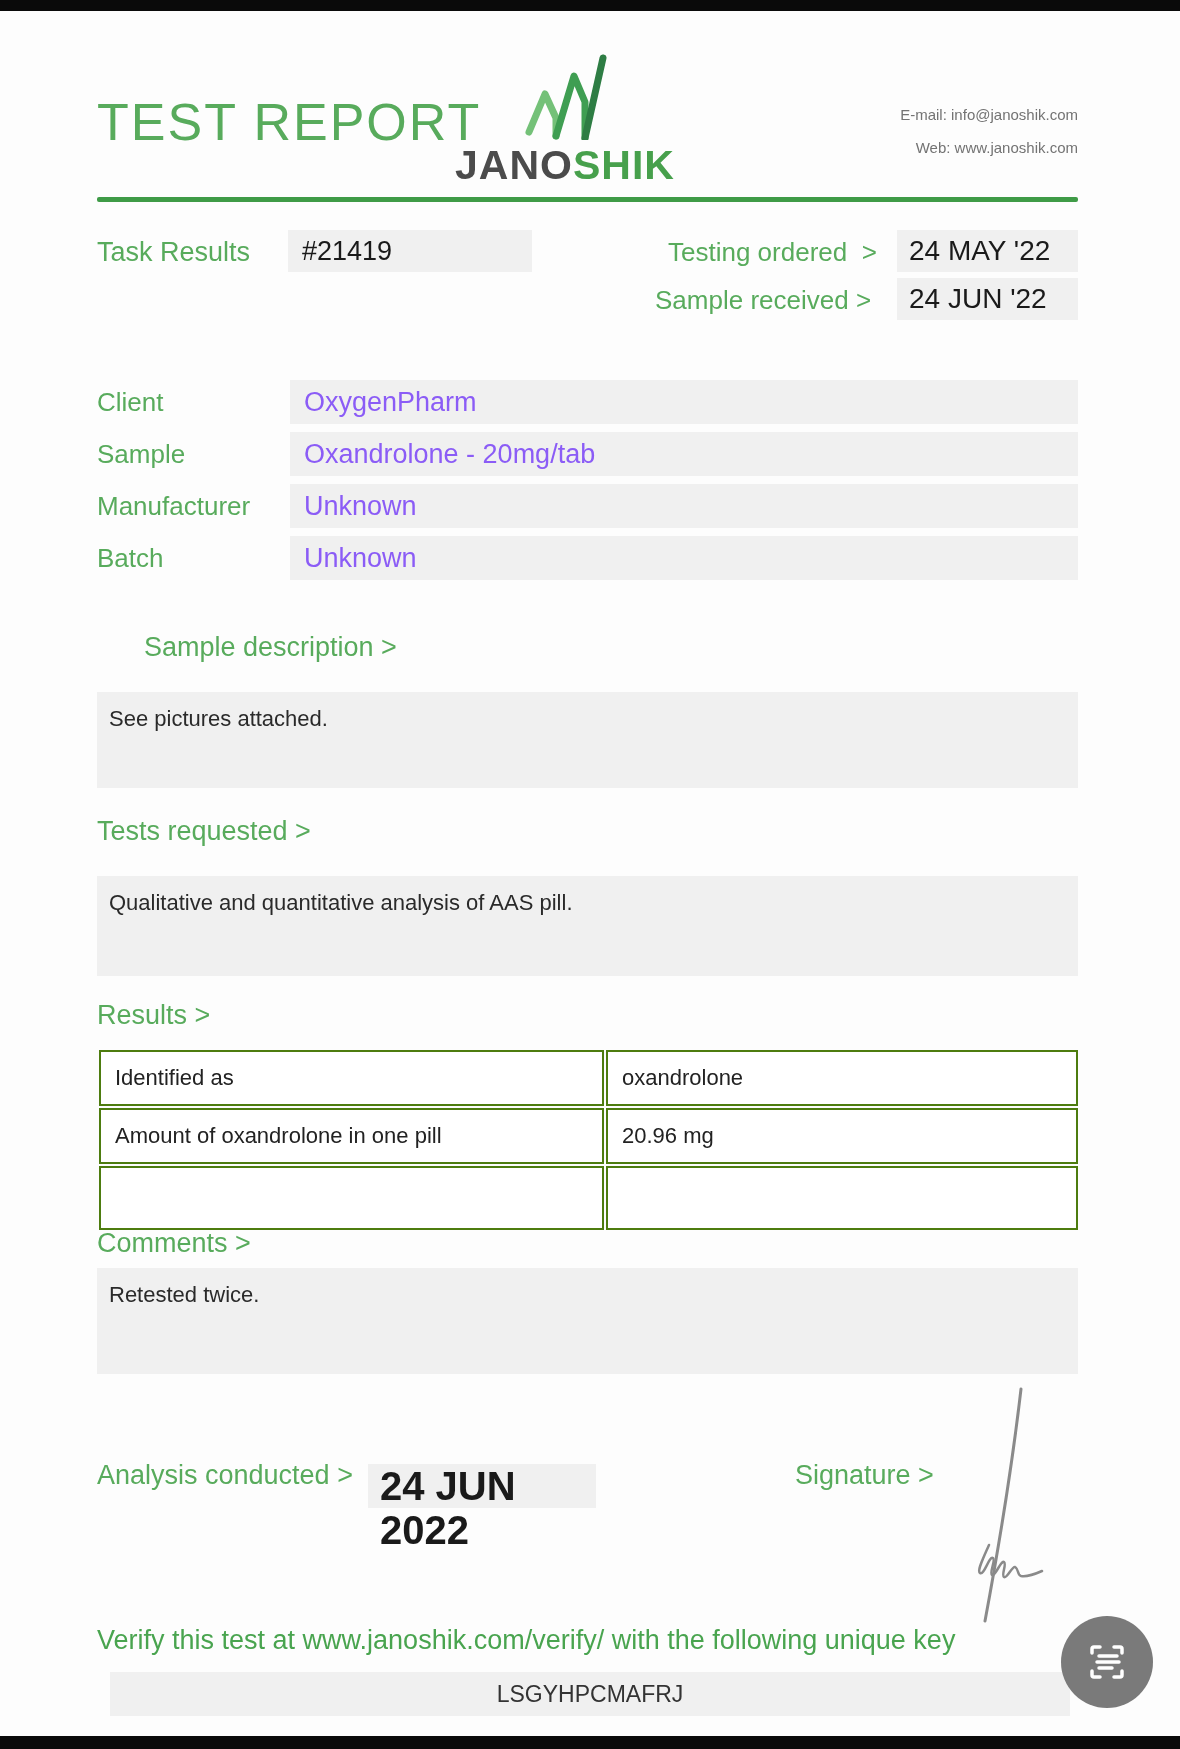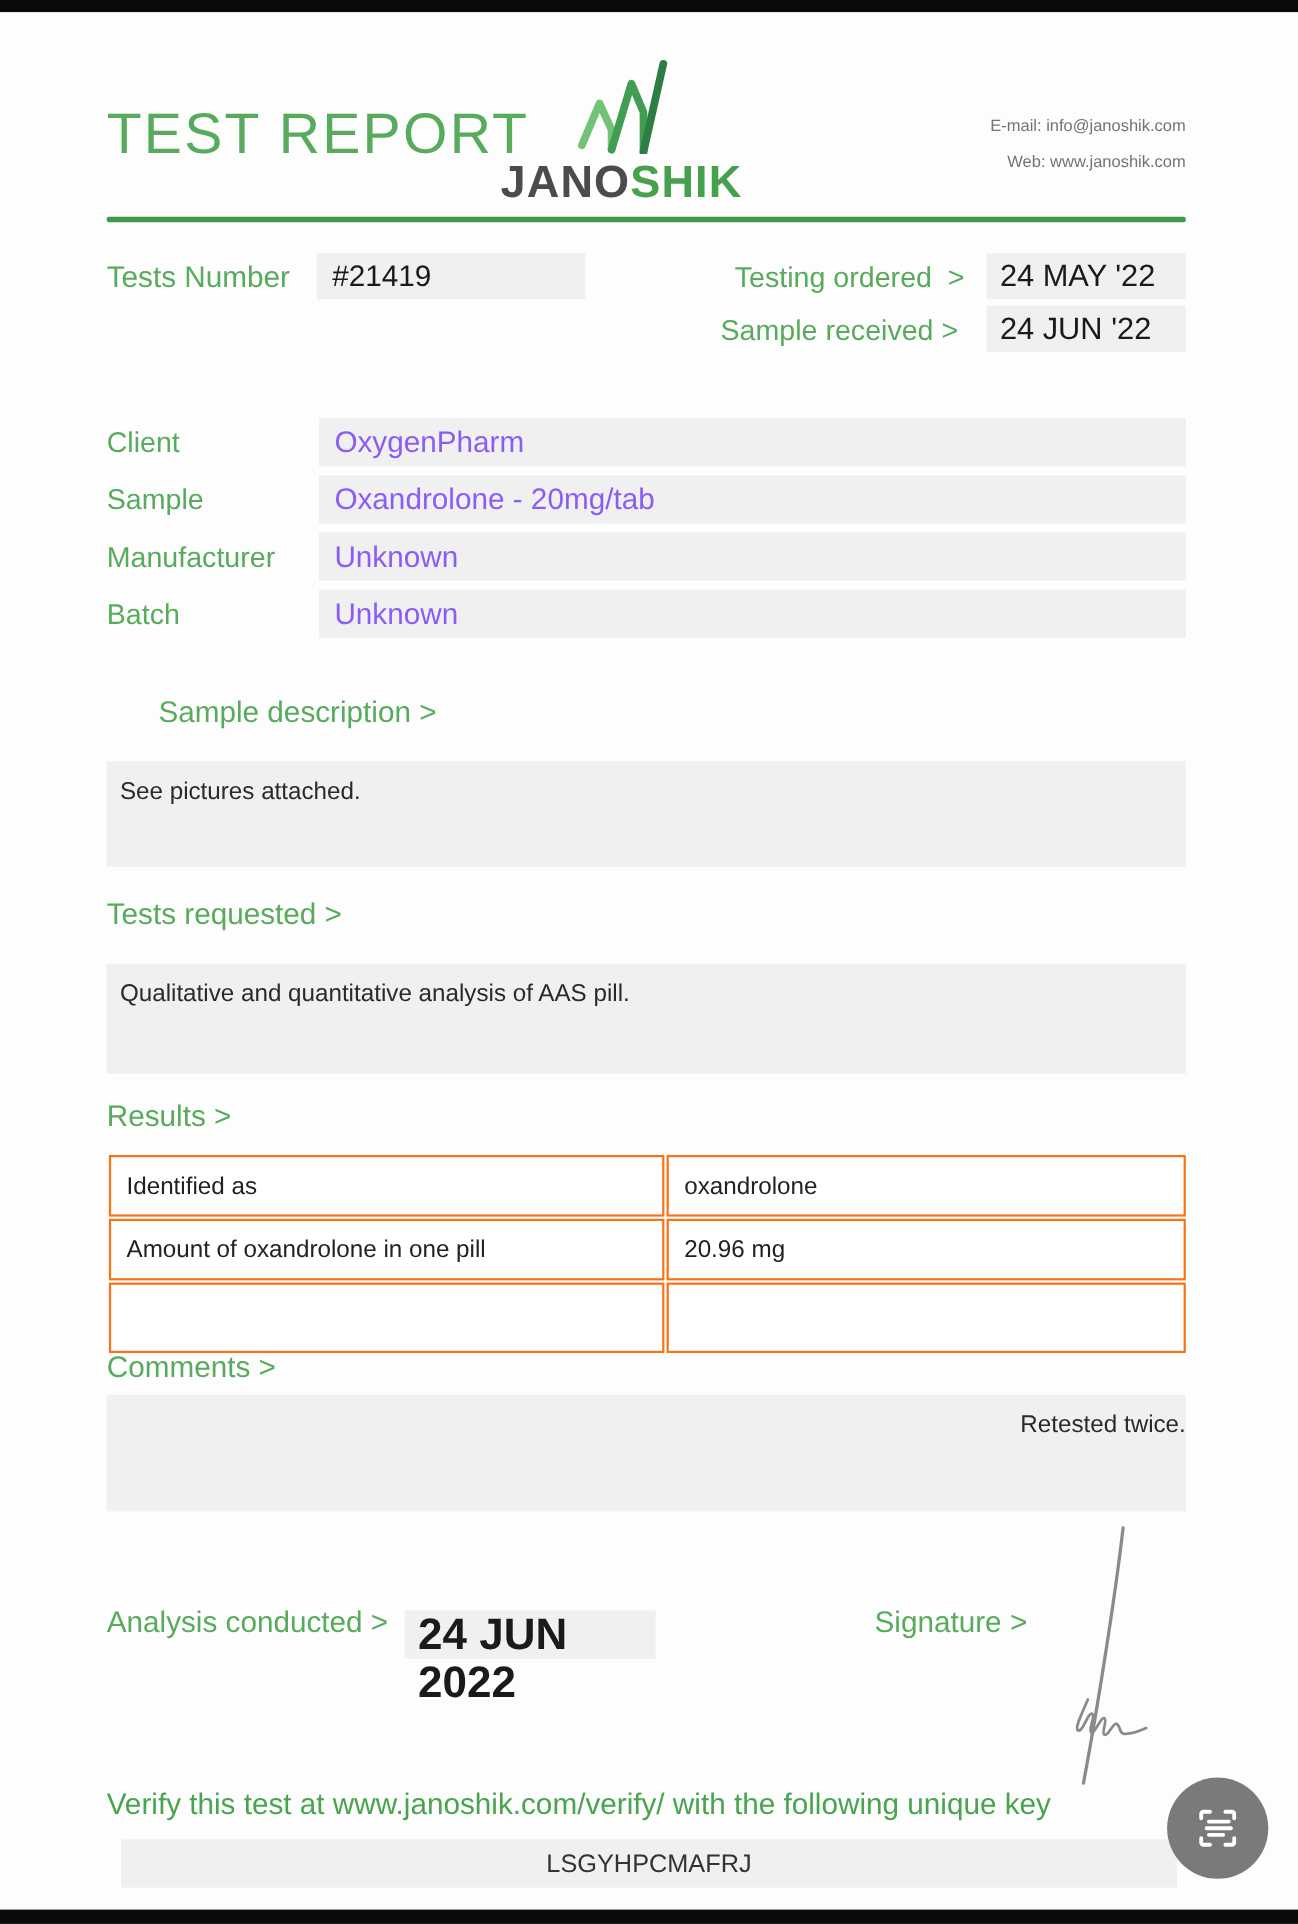--- a/index.html
+++ b/index.html
@@ -39,21 +39,21 @@
   .info{position:absolute;left:97px;top:380px;width:981px;display:flex;flex-direction:column;gap:8px;}
   .info-row{display:flex;height:44px;align-items:center;}
   .info-row .lbl{width:193px;font-size:26px;color:#58ab5c;}
   .info-row .val{flex:1;height:44px;line-height:44px;background:#f0f0f0;font-size:27px;color:#8b5cf6;padding-left:14px;box-sizing:border-box;}
 
   .sect-head{position:absolute;left:97px;font-size:27px;color:#58ab5c;}
   .sect-box{position:absolute;left:97px;width:981px;background:#f0f0f0;font-size:22px;color:#2a2a2a;padding:14px 0 0 12px;box-sizing:border-box;}
 
   
   .results-table{position:absolute;left:97px;top:1048px;width:983px;border-collapse:separate;border-spacing:2px;}
-  .results-table td{border:2px solid #f97316;background:#fff;font-size:22px;color:#222;padding-left:14px;}
+  .results-table td{border:2px solid #4d7c0f;background:#fff;font-size:22px;color:#222;padding-left:14px;}
   .results-table td.c1{width:486px;}
   .results-table tr.r1 td{height:50px;}
   .results-table tr.r2 td{height:50px;}
   .results-table tr.r3 td{height:58px;}
 
   
   .analysis-label{position:absolute;left:97px;top:1460px;font-size:27px;}
   .analysis-box{position:absolute;left:368px;top:1464px;width:228px;height:44px;font-size:40px;line-height:44px;padding-left:12px;box-sizing:border-box;font-weight:bold;}
   .signature-label{position:absolute;left:795px;top:1460px;font-size:27px;}
   .signature{position:absolute;left:945px;top:1385px;}
@@ -81,21 +81,21 @@
     </div>
   </div>
 
   <div class="contact">
     <div>E-mail: info@janoshik.com</div>
     <div>Web: www.janoshik.com</div>
   </div>
 
   <div class="rule"></div>
 
-  <div class="task-label glabel">Tests Number</div>
+  <div class="task-label glabel">Task Results</div>
   <div class="task-box gbox">#21419</div>
 
   <div class="ordered-label glabel">
     <span>Testing ordered</span>
     &nbsp;<span class="arrow">&gt;</span>
   </div>
   <div class="ordered-box gbox">24 MAY '22</div>
 
   <div class="received-label glabel">
     <span>Sample received</span>
@@ -140,21 +140,21 @@
       <td>20.96 mg</td>
     </tr>
     <tr class="r3">
       <td class="c1"></td>
       <td></td>
     </tr>
   </tbody>
     </table>
 
   <div class="sect-head" style="top:1228px;">Comments &gt;</div>
-  <div class="sect-box" style="top:1268px;height:106px;text-align:right;">Retested twice.</div>
+  <div class="sect-box" style="top:1268px;height:106px;">Retested twice.</div>
 
   <div class="analysis-label glabel">Analysis conducted &gt;</div>
   <div class="analysis-box gbox">24 JUN 2022</div>
   <div class="signature-label glabel">Signature &gt;</div>
 
   <div class="signature">
     <svg width="115" height="240" viewBox="0 0 115 240">
       <path d="M76,4 C70,56 56,150 40,236" fill="none" stroke="#8a8a8a" stroke-width="3" stroke-linecap="round"></path>
       <path d="M44,160 c-7,16 -12,26 -9,28 c4,3 9,-17 13,-15 c3,2 -4,15 -1,17 c3,2 9,-15 12,-13 c3,2 -3,13 0,15 c3,2 8,-11 11,-10 c4,2 2,8 6,9 c5,1 12,-1 21,-5" fill="none" stroke="#8a8a8a" stroke-width="2.5" stroke-linecap="round"></path>
     </svg>

